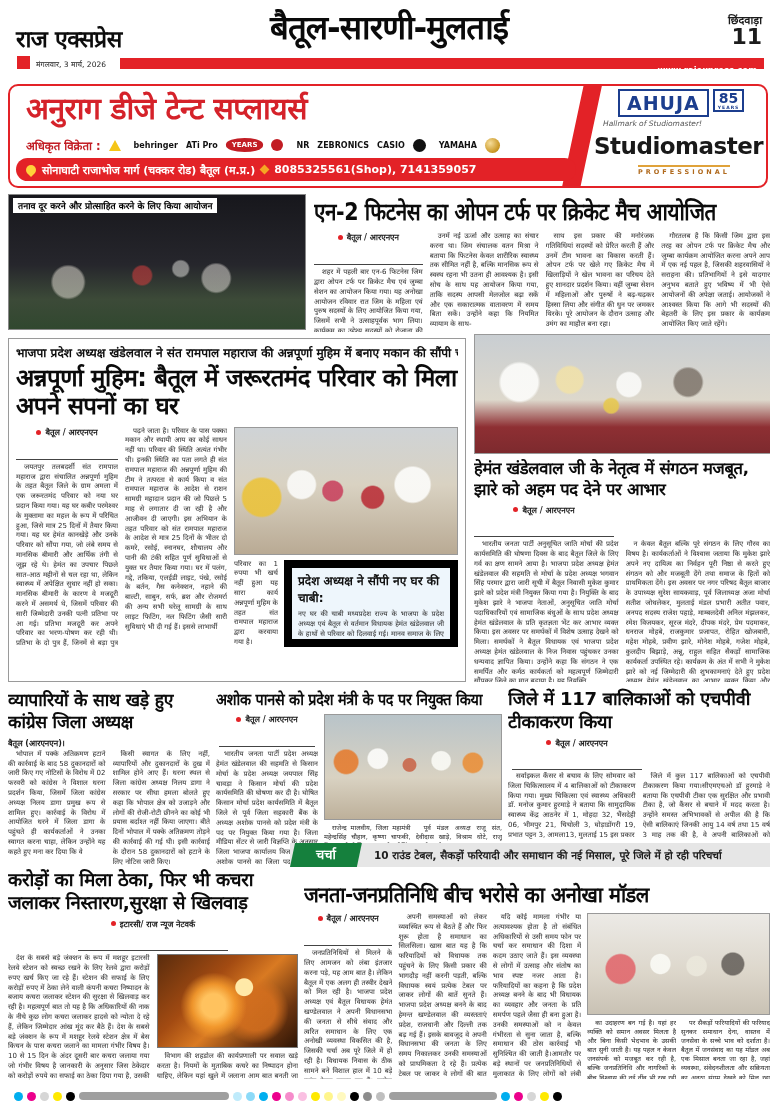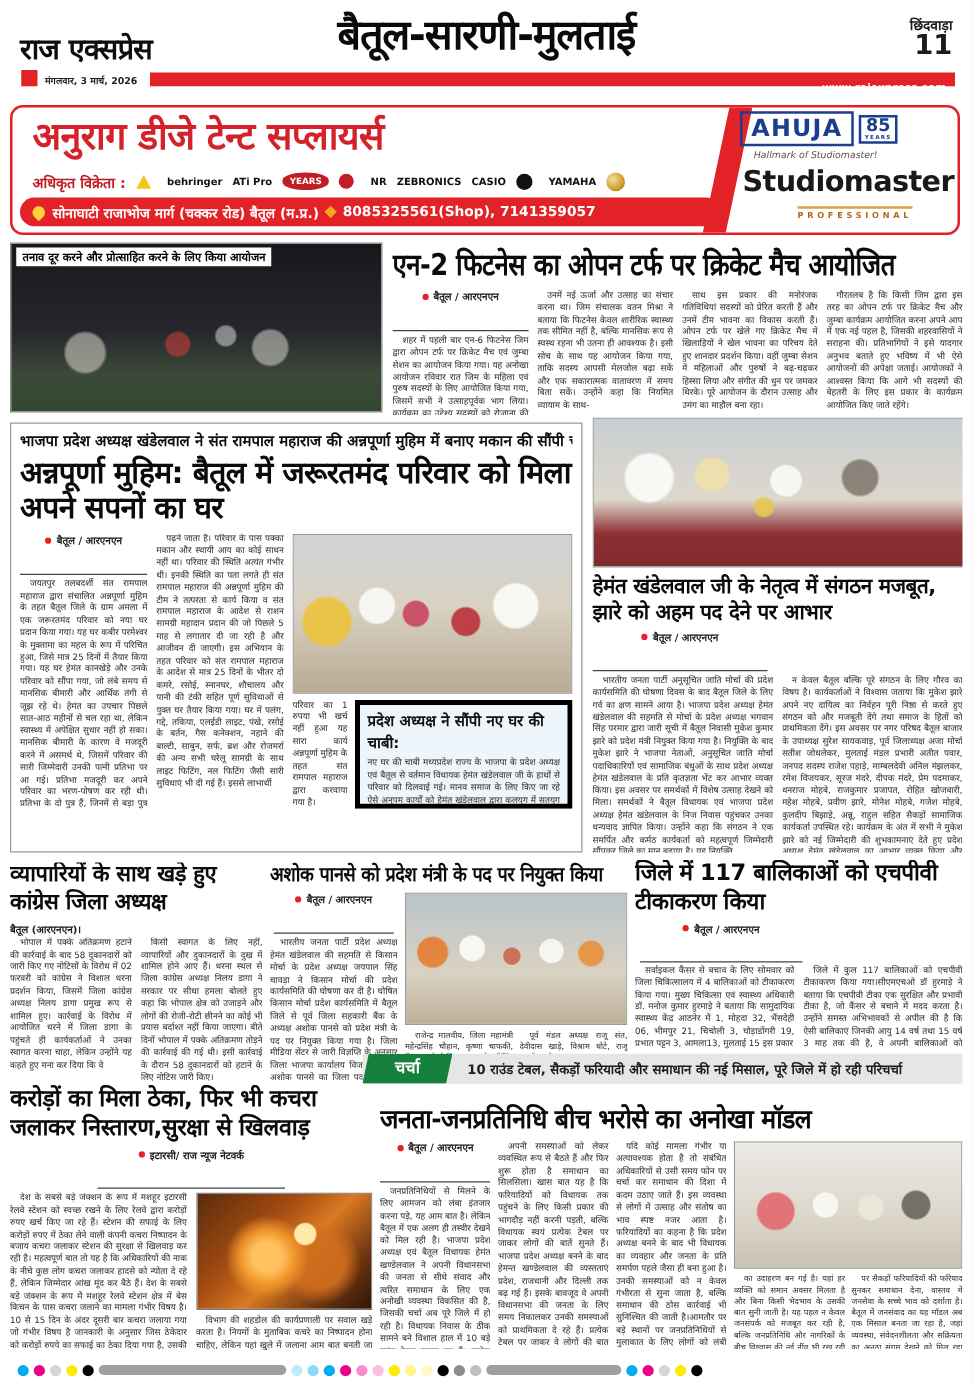--- a/index.html
+++ b/index.html
@@ -3,41 +3,41 @@
 <meta charset="utf-8">
 <style>
   html,body{margin:0;padding:0;background:#e9e9e9}
   .page{position:relative;width:778px;height:1108px;background:#fff;margin:0 auto;
         font-family:"DejaVu Sans",sans-serif;color:#1c1c1c;overflow:hidden}
 
   
   .masthead{position:absolute;left:0;top:0;width:778px;height:80px}
   .paper-name{position:absolute;left:16px;top:22px;font-size:23px;font-weight:800;color:#0d0d0d;letter-spacing:-.5px;white-space:nowrap}
   .red-sq{position:absolute;left:17px;top:56px;width:13px;height:13px;background:#e32227}
-  .date{position:absolute;left:36px;top:59px;font-size:7.5px;font-weight:700;color:#222;white-space:nowrap}
+  .date{position:absolute;left:36px;top:59px;font-size:7.5px;font-weight:400;color:#222;white-space:nowrap}
   .mh-redbar{position:absolute;left:120px;top:58px;width:644px;height:11px;background:#e32227;text-align:right}
   .website{color:#fff;font-size:8.5px;font-weight:700;padding-right:7px;line-height:11px;display:inline-block}
   .mh-title{position:absolute;left:50%;top:4px;transform:translateX(-50%);font-size:33px;font-weight:800;color:#0a0a0a;white-space:nowrap;letter-spacing:-1px}
   .mh-city{position:absolute;right:16px;top:12px;font-size:11px;font-weight:700;text-align:right}
   .mh-page{position:absolute;right:16px;top:26px;font-size:22px;font-weight:800;text-align:right;line-height:1}
 
   
   .ad{position:absolute;left:8px;top:84px;width:760px;height:104px;border:2.5px solid #e32227;border-radius:10px;background:#fff;box-sizing:border-box;overflow:hidden}
   .ad-title{position:absolute;left:16px;top:1px;width:540px;font-size:30px;font-weight:800;color:#d5222a;white-space:nowrap;letter-spacing:-.5px}
   .ad-dealer-row{position:absolute;left:16px;top:44px;width:545px;height:30px;display:flex;align-items:center;gap:8px}
   .dealer-label{font-size:11.5px;font-weight:800;color:#c21d24;white-space:nowrap}
   .brand{font-size:8px;font-weight:800;color:#111;white-space:nowrap;display:flex;align-items:center;gap:13px}
   .tri{width:0;height:0;border-left:6px solid transparent;border-right:6px solid transparent;border-bottom:11px solid #f5c518}
   .oval{background:#c21d24;color:#fff;border-radius:50% / 45%;padding:3px 6px;font-size:7px;font-weight:800}
   .nr-dot{width:12px;height:12px;border-radius:50%;background:#c21d24}
   .ymh-dot{width:13px;height:13px;border-radius:50%;background:#111}
   .gold{width:15px;height:15px;border-radius:50%;background:radial-gradient(circle at 35% 35%,#f6dd9a,#c79420 70%,#8a6310)}
   .swoosh{position:absolute;right:176px;top:-10px;width:18px;height:130px;background:#e32227;transform:rotate(12deg);border-radius:8px}
   .ad-right{position:absolute;right:4px;top:3px;width:170px;height:96px}
-  .ahuja-wrap{display:flex;align-items:center;gap:4px;margin-left:0}
+  .ahuja-wrap{display:flex;align-items:flex-start;gap:4px;margin-left:26px}
   .ahuja{border:2.5px solid #1c3e8e;color:#1c3e8e;font-weight:800;font-size:19px;padding:0 7px;letter-spacing:1px;line-height:24px}
   .years{border:2px solid #1c3e8e;color:#1c3e8e;padding:0 3px;display:flex;flex-direction:column;align-items:center;justify-content:center}
   .years-num{font-size:14px;font-weight:800;line-height:1}
   .years-word{font-size:4.5px;font-weight:700;letter-spacing:1px}
   .tagline{font-size:7.5px;font-style:italic;color:#555;margin:2px 0 0 11px}
   .studiomaster{font-size:23px;font-weight:700;color:#191919;margin:5px 0 0 2px;letter-spacing:-.5px;white-space:nowrap}
   .professional{font-size:6.5px;letter-spacing:3px;color:#b06a1e;font-weight:700;margin:0 0 0 46px;border-top:2px solid #e0a23a;display:inline-block;padding-top:1px}
   .ad-strip{position:absolute;left:6px;bottom:5px;width:560px;height:23px;background:#e32227;border-radius:12px;color:#fff;display:flex;align-items:center;gap:6px;padding:0 10px;box-sizing:border-box}
   .pin{width:10px;height:10px;border-radius:50% 50% 50% 0;background:#ffd23a;transform:rotate(-45deg);flex:none}
   .diam{width:7px;height:7px;background:#f5a623;transform:rotate(45deg);flex:none}
@@ -75,21 +75,21 @@
   .photo-anna{height:126px;border:1px solid #999;
     background:
       radial-gradient(circle at 12% 55%,rgba(235,195,60,.9) 0 9%,transparent 10%),
       radial-gradient(circle at 30% 45%,rgba(250,250,248,.9) 0 8%,transparent 9%),
       radial-gradient(circle at 44% 50%,rgba(200,60,90,.85) 0 7%,transparent 8%),
       radial-gradient(circle at 62% 55%,rgba(185,40,50,.85) 0 7%,transparent 8%),
       radial-gradient(circle at 80% 45%,rgba(252,252,250,.9) 0 9%,transparent 10%),
       linear-gradient(180deg,#cfd3d6 0%,#d9d2c2 45%,#b9aa94 100%)}
   .anna-bottom{display:flex;gap:6px;flex:1;overflow:hidden}
   .anna-narrow{width:44px;font-size:7px;line-height:1.4;text-align:justify;color:#2b2b2b;overflow:hidden}
-  .quote-box{flex:1;border:4px solid #000000;background:#eef6fc;padding:4px 6px;overflow:hidden}
+  .quote-box{flex:1;border:8px solid #000000;background:#eef6fc;padding:4px 6px;overflow:hidden}
   .quote-title{font-size:12px;font-weight:800;color:#101010}
   .quote-body{font-size:7px;line-height:1.45;text-align:justify;margin-top:3px;color:#2b2b2b}
 
   
   .art-sang{position:absolute;left:474px;top:334px;width:296px;height:348px;overflow:hidden}
   .photo-sang{width:296px;height:118px;border:1px solid #999;
     background:
       radial-gradient(circle at 15% 40%,rgba(252,252,250,.9) 0 7%,transparent 8%),
       radial-gradient(circle at 32% 38%,rgba(240,225,170,.9) 0 6%,transparent 7%),
       radial-gradient(circle at 52% 42%,rgba(250,250,248,.9) 0 7%,transparent 8%),

